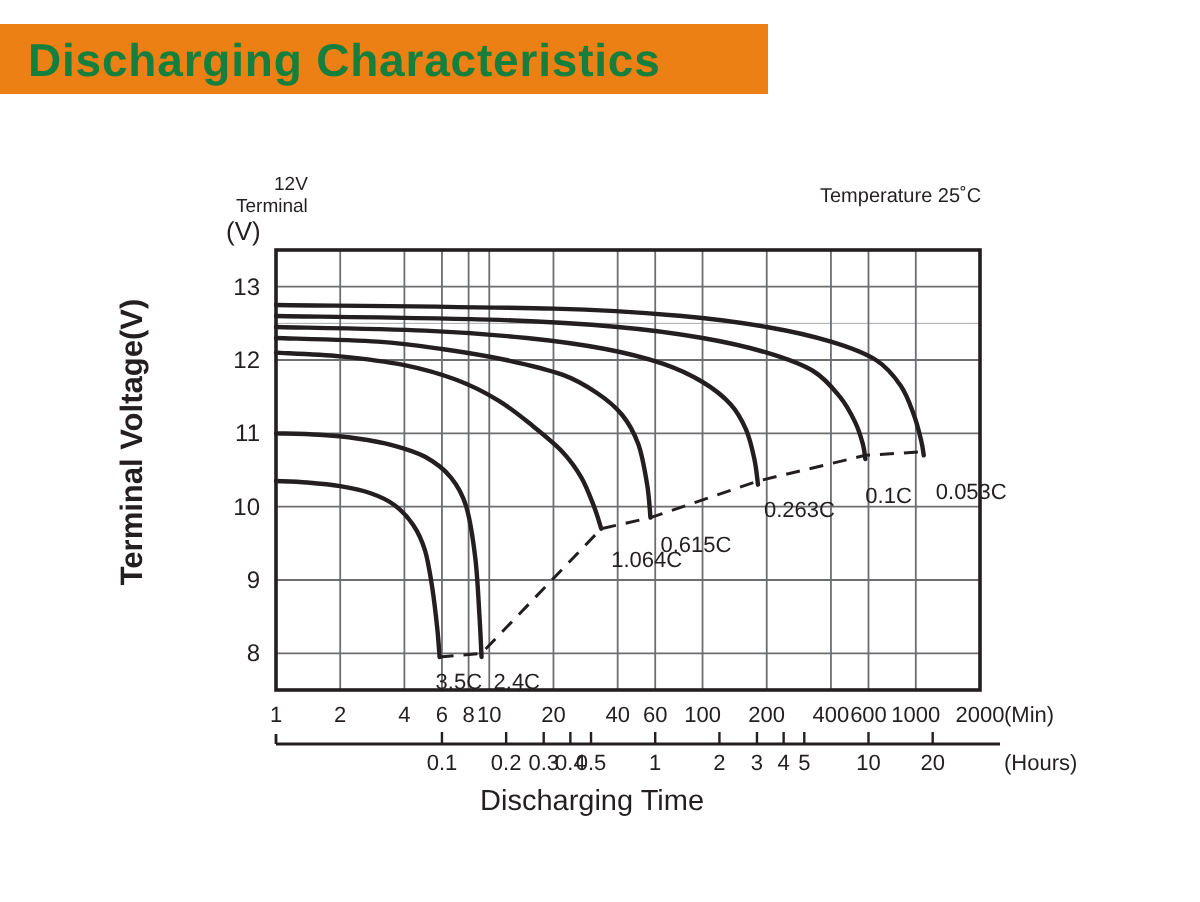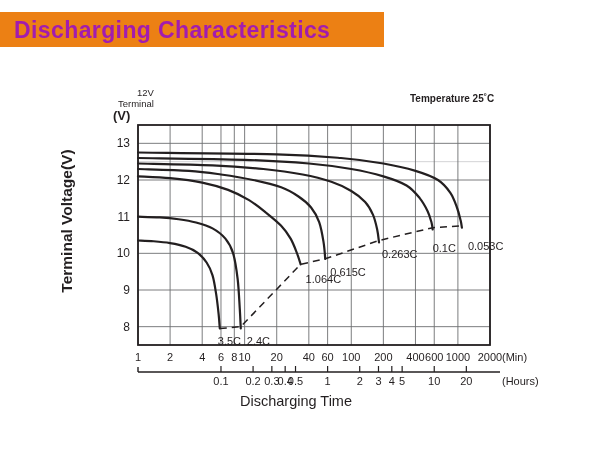--- a/index.html
+++ b/index.html
@@ -21,37 +21,36 @@
     width: 384px;
     height: 35px;
     background: #ec8014;
   }
   #header-title {
     position: absolute;
     left: 14px;
     top: 18px;
     font-size: 23px;
     font-weight: bold;
-    color: #a21caf;
+    color: #15803d;
     letter-spacing: 0.4px;
     line-height: 24px;
     white-space: nowrap;
   }
   #chart-area {
     position: absolute;
     left: 0;
     top: 0;
     width: 600px;
     height: 451px;
   }
   .lbl {
     position: absolute;
     color: #231f20;
     white-space: nowrap;
-    font-weight: bold;
   }
   #battery-label {
     left: 118px;
     top: 76px;
     font-size: 9.5px;
     line-height: 11px;
     text-align: right;
     font-weight: normal;
     margin-top: 11px;
   }

